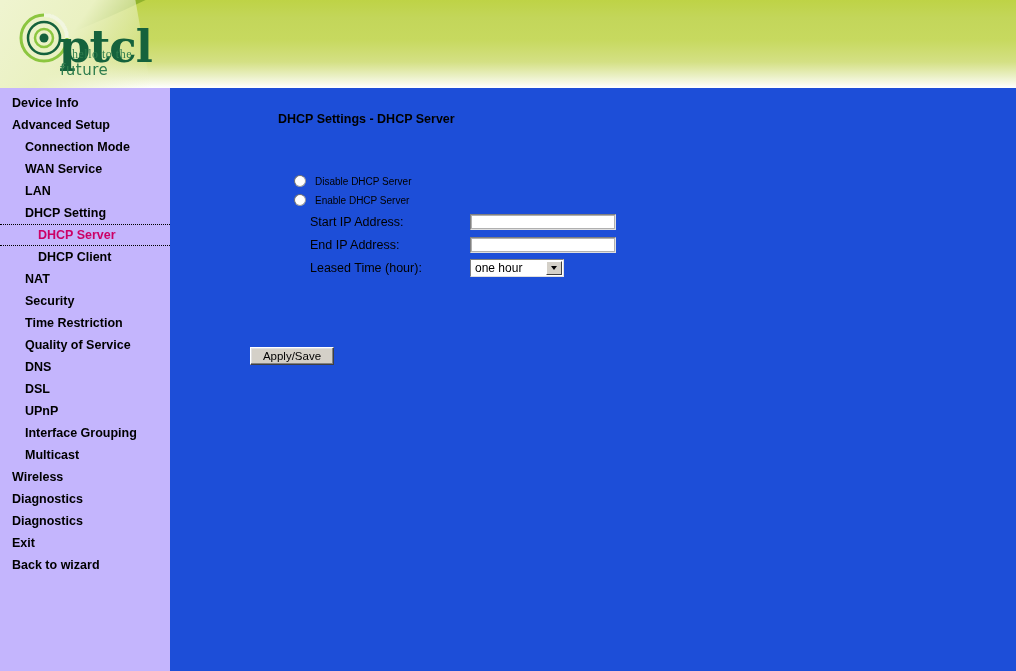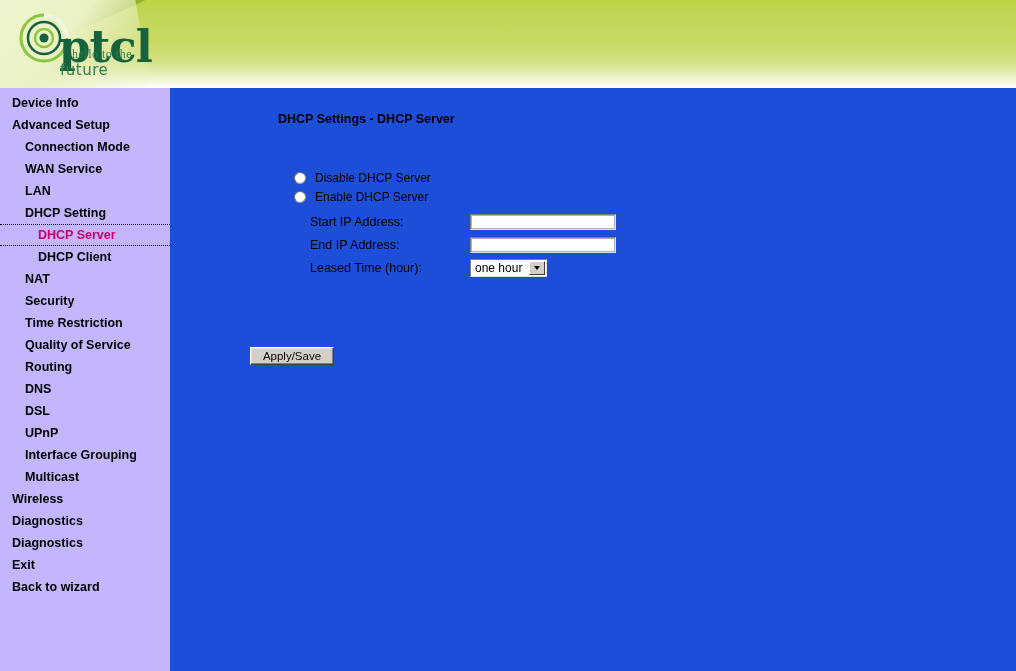--- a/index.html
+++ b/index.html
@@ -160,22 +160,22 @@
 
   #form-area {
     position: absolute;
     left: 124px;
     top: 80px;
     width: 470px;
   }
   .radio-row {
     height: 19px;
     display: flex;
-    align-items: center;
-    font-size: 12px;
+    align-items: flex-end;
+    font-size: 10px;
     color: #000;
   }
   .radio {
     width: 12px;
     height: 12px;
     border-radius: 50%;
     border: 1px solid #9a9a9a;
     border-top-color: #707070;
     border-left-color: #707070;
     background: #ffffff;
@@ -204,21 +204,21 @@
     border-color: #808080 #dfdfdf #dfdfdf #808080;
     outline: 1px solid #b0b0b0;
     outline-offset: -2px;
     box-sizing: border-box;
     font-family: "Liberation Sans", sans-serif;
     font-size: 12px;
     padding: 0 2px;
   }
   .select-box {
     position: relative;
-    width: 77px;
+    width: 94px;
     height: 18px;
     background: #ffffff;
     border: 1px solid;
     border-color: #808080 #dfdfdf #dfdfdf #808080;
     box-sizing: border-box;
     display: flex;
     align-items: center;
     cursor: pointer;
   }
   .select-value {
@@ -296,21 +296,20 @@
     <div class="nav-item nav-lvl2"><span>Connection Mode</span></div>
     <div class="nav-item nav-lvl2"><span>WAN Service</span></div>
     <div class="nav-item nav-lvl2"><span>LAN</span></div>
     <div class="nav-item nav-lvl2"><span>DHCP Setting</span></div>
     <div class="nav-item nav-lvl3 selected"><span>DHCP Server</span></div>
     <div class="nav-item nav-lvl3"><span>DHCP Client</span></div>
     <div class="nav-item nav-lvl2"><span>NAT</span></div>
     <div class="nav-item nav-lvl2"><span>Security</span></div>
     <div class="nav-item nav-lvl2"><span>Time Restriction</span></div>
     <div class="nav-item nav-lvl2"><span>Quality of Service</span></div>
-    <div class="nav-item nav-lvl2"><span>Routing</span></div>
     <div class="nav-item nav-lvl2"><span>DNS</span></div>
     <div class="nav-item nav-lvl2"><span>DSL</span></div>
     <div class="nav-item nav-lvl2"><span>UPnP</span></div>
     <div class="nav-item nav-lvl2"><span>Interface Grouping</span></div>
     <div class="nav-item nav-lvl2"><span>Multicast</span></div>
     <div class="nav-item nav-lvl1"><span>Wireless</span></div>
     <div class="nav-item nav-lvl1"><span>Diagnostics</span></div>
     <div class="nav-item nav-lvl1"><span>Diagnostics</span></div>
     <div class="nav-item nav-lvl1"><span>Exit</span></div>
     <div class="nav-item nav-lvl1"><span>Back to wizard</span></div>

